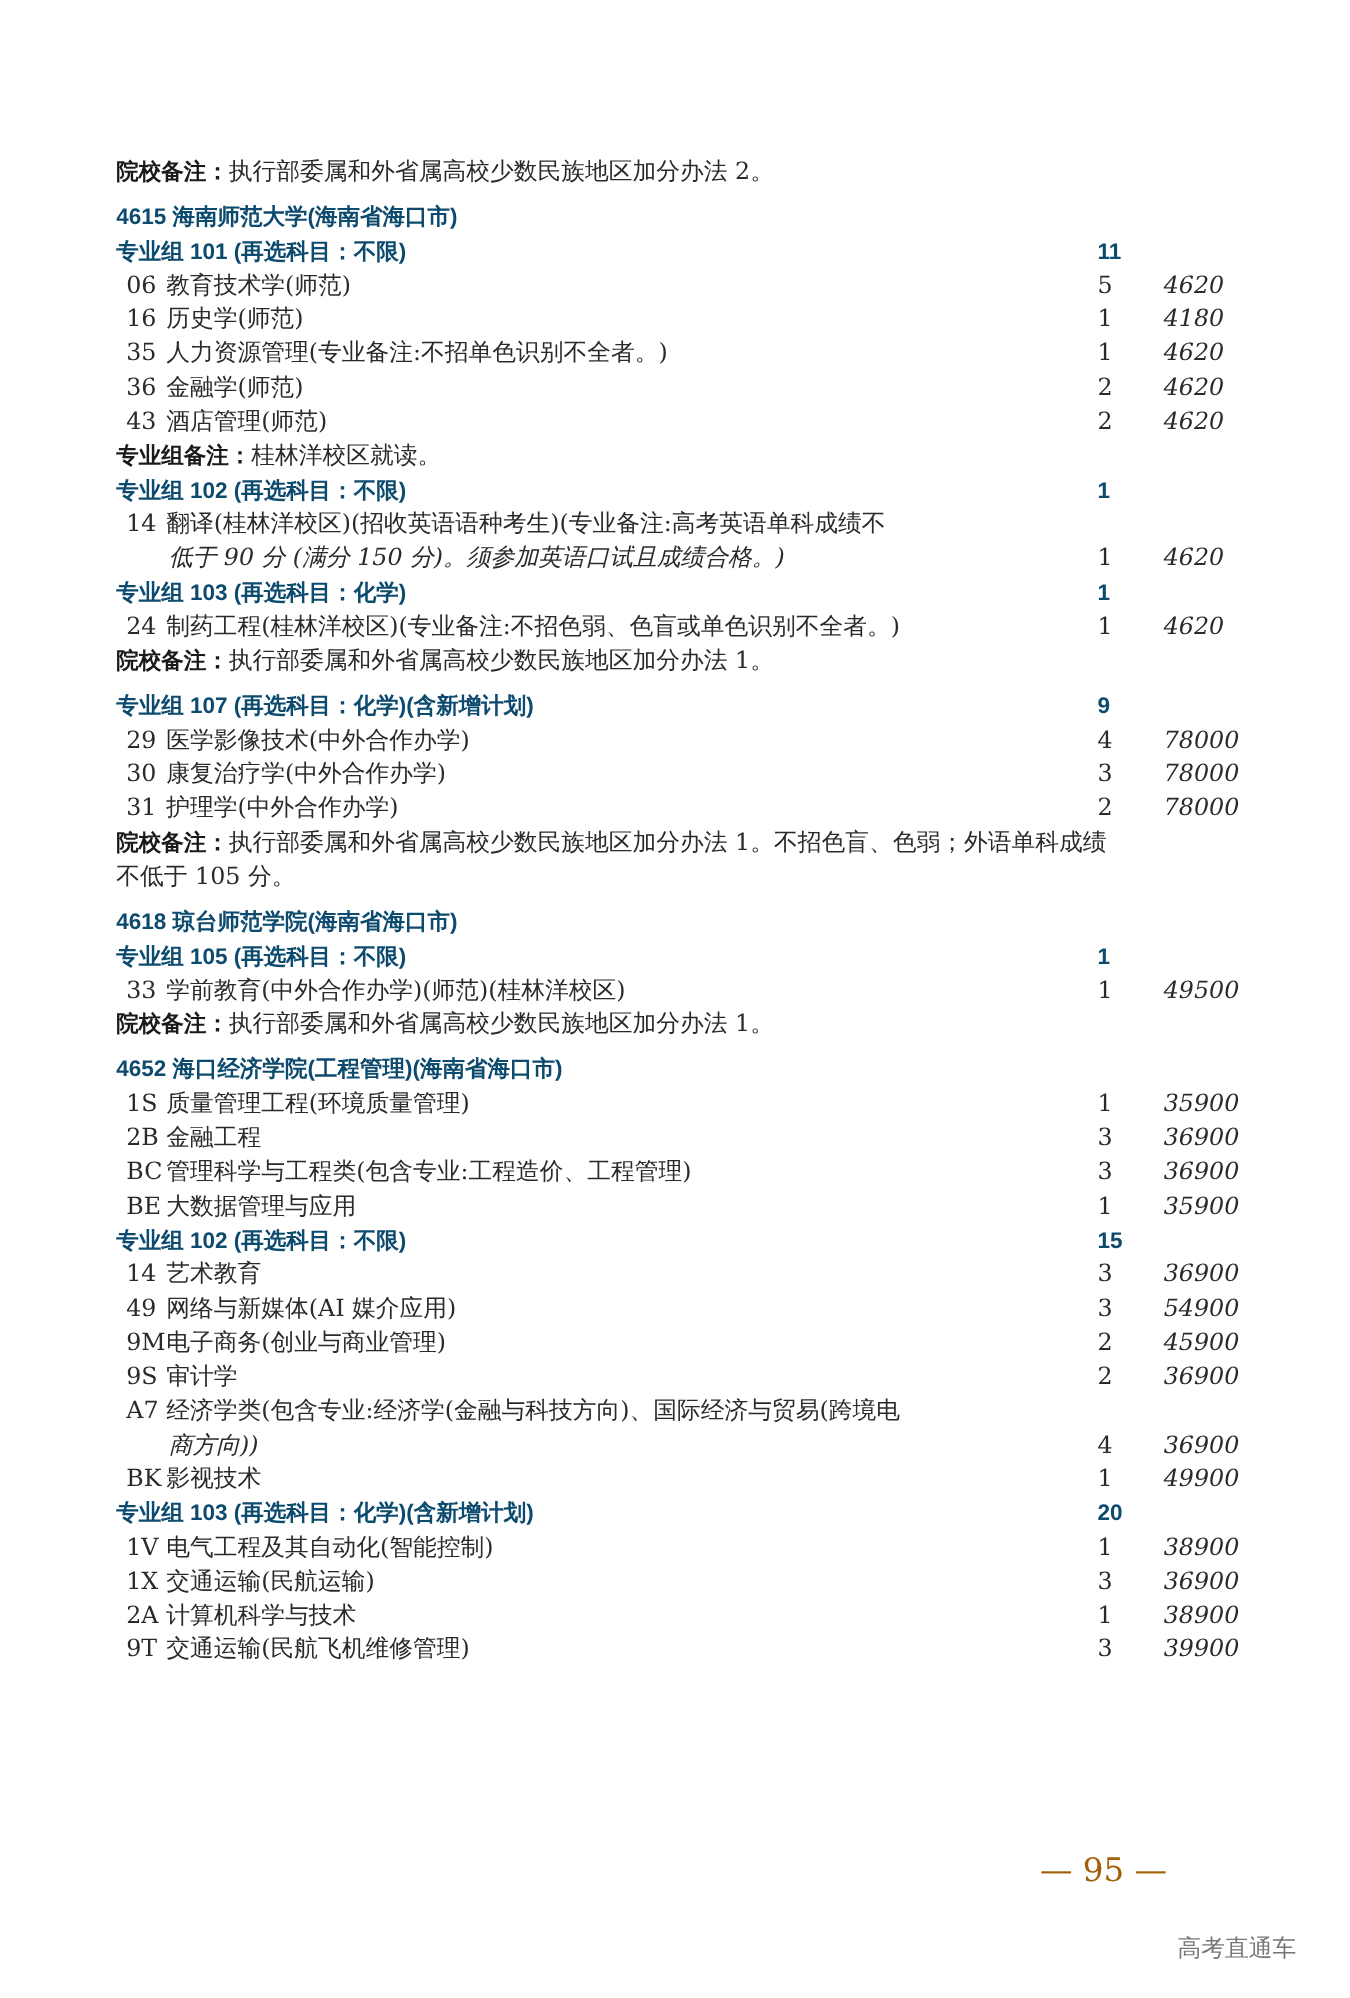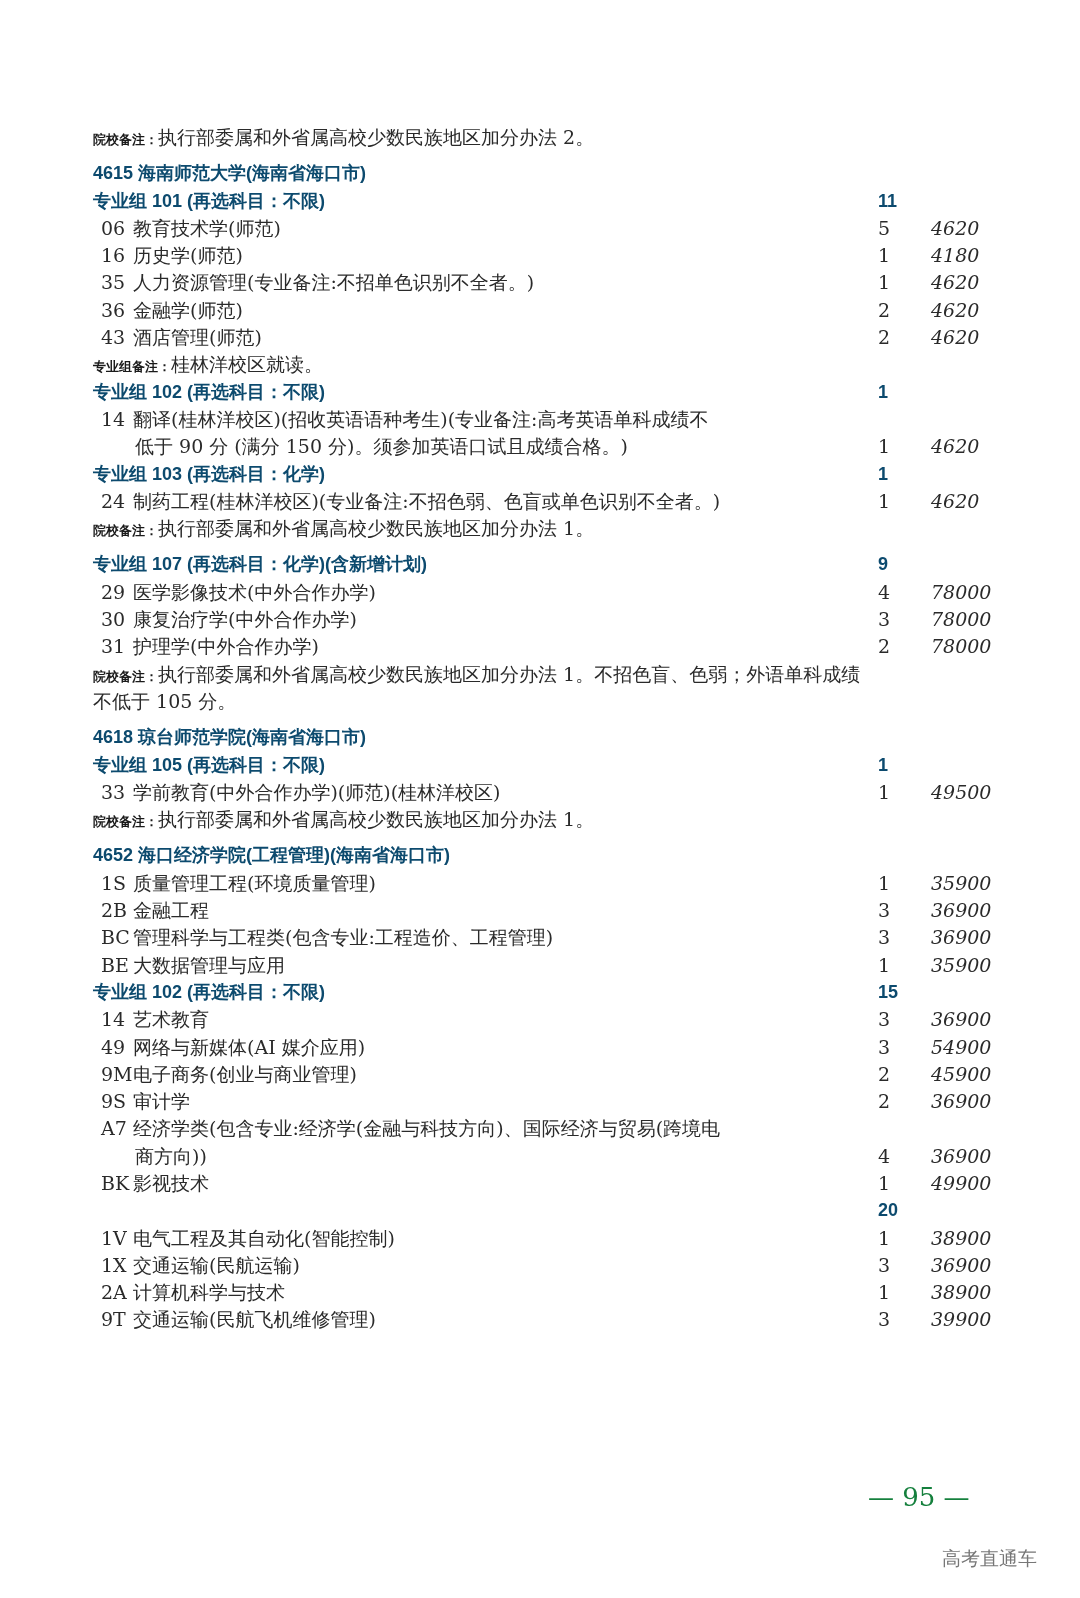--- a/index.html
+++ b/index.html
@@ -2,27 +2,27 @@
 <html><head>
 <meta charset="utf-8">
 <style>
   html, body { margin: 0; padding: 0; background: #ffffff; }
   body { width: 1080px; height: 1598px; position: relative; overflow: hidden;
          font-family: "DejaVu Serif", "Liberation Serif", serif; color: #2a2a2a; }
   #doc { position: absolute; left: 93px; top: 124px; width: 910px; }
   .line { position: relative; height: 27.3px; line-height: 27.3px; font-size: 19px; white-space: nowrap; }
   .bold { font-family: Liberation Sans, sans-serif; font-weight: bold; font-size: 18px; color: #0c4a6e; }
   .note { font-family: "DejaVu Serif", serif; }
-  .note .lbl { font-family: Liberation Sans, sans-serif; font-weight: bold; font-size: 13px; color:#1a1a1a; }
+  .note .lbl { font-family: Liberation Sans, sans-serif; font-weight: bold; font-size: 18px; color:#1a1a1a; }
   .gap { height: 9px; }
   .code { display: inline-block; width: 32px; margin-left: 8px; }
   .count { position: absolute; left: 785px; width: 20px; }
   .fee { position: absolute; left: 838px; font-style: italic; }
-  .indent2 { padding-left: 42px; }
-  #pageno { position: absolute; left: 868px; top: 1482px; font-size: 26px; color:#15803d; font-family: "DejaVu Serif", serif; }
+  .indent2 { padding-left: 42px; font-style: italic; }
+  #pageno { position: absolute; left: 832px; top: 1482px; font-size: 26px; color:#a16207; font-family: "DejaVu Serif", serif; }
   #wm { position: absolute; left: 942px; top: 1546px; font-size: 19px; color: #777; font-family: Liberation Serif, serif; }
 </style>
 </head>
 <body>
 
 <div id="doc">
     <div class="line note"><span class="lbl">院校备注：</span><span>执行部委属和外省属高校少数民族地区加分办法 2。</span></div>
     <div class="gap"></div>
     <div class="line bold"><span>4615</span> <span>海南师范大学(海南省海口市)</span></div>
     <div class="line bold"><span>专业组 101 (再选科目：不限)</span><span class="count">11</span></div>
@@ -57,20 +57,20 @@
     <div class="line"><span class="code">BC</span><span>管理科学与工程类(包含专业:工程造价、工程管理)</span><span class="count">3</span><span class="fee">36900</span></div>
     <div class="line"><span class="code">BE</span><span>大数据管理与应用</span><span class="count">1</span><span class="fee">35900</span></div>
     <div class="line bold"><span>专业组 102 (再选科目：不限)</span><span class="count">15</span></div>
     <div class="line"><span class="code">14</span><span>艺术教育</span><span class="count">3</span><span class="fee">36900</span></div>
     <div class="line"><span class="code">49</span><span>网络与新媒体(AI 媒介应用)</span><span class="count">3</span><span class="fee">54900</span></div>
     <div class="line"><span class="code">9M</span><span>电子商务(创业与商业管理)</span><span class="count">2</span><span class="fee">45900</span></div>
     <div class="line"><span class="code">9S</span><span>审计学</span><span class="count">2</span><span class="fee">36900</span></div>
     <div class="line"><span class="code">A7</span><span>经济学类(包含专业:经济学(金融与科技方向)、国际经济与贸易(跨境电</span></div>
     <div class="line"><span class="indent2">商方向))</span><span class="count">4</span><span class="fee">36900</span></div>
     <div class="line"><span class="code">BK</span><span>影视技术</span><span class="count">1</span><span class="fee">49900</span></div>
-    <div class="line bold"><span class="count">20</span></div>
+    <div class="line bold"><span>专业组 103 (再选科目：化学)(含新增计划)</span><span class="count">20</span></div>
     <div class="line"><span class="code">1V</span><span>电气工程及其自动化(智能控制)</span><span class="count">1</span><span class="fee">38900</span></div>
     <div class="line"><span class="code">1X</span><span>交通运输(民航运输)</span><span class="count">3</span><span class="fee">36900</span></div>
     <div class="line"><span class="code">2A</span><span>计算机科学与技术</span><span class="count">1</span><span class="fee">38900</span></div>
     <div class="line"><span class="code">9T</span><span>交通运输(民航飞机维修管理)</span><span class="count">3</span><span class="fee">39900</span></div>
   </div>
 <div id="pageno">— 95 —</div>
 <div id="wm">高考直通车</div>
 
 </body></html>

